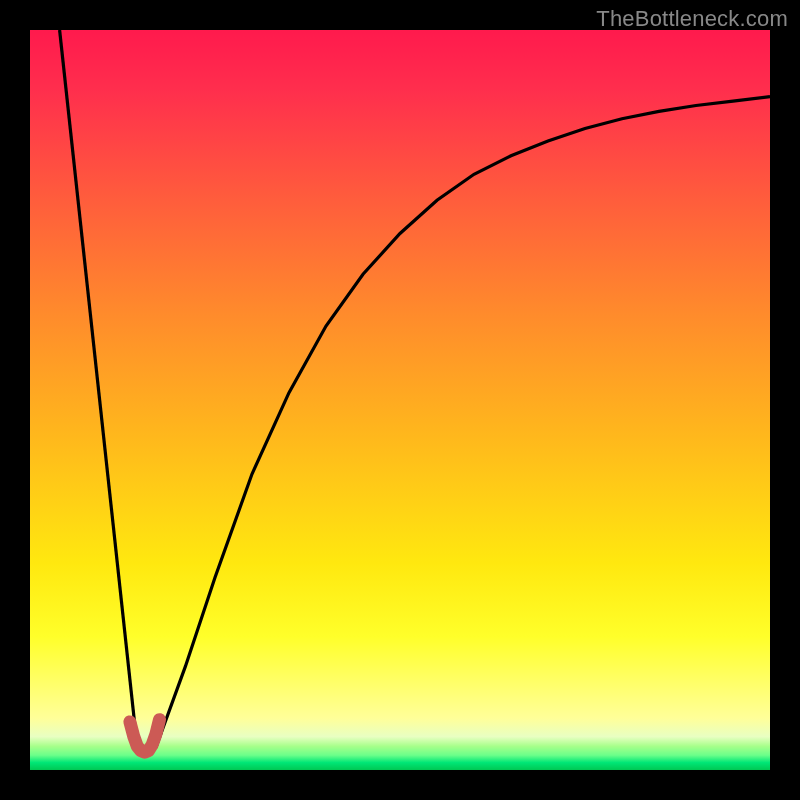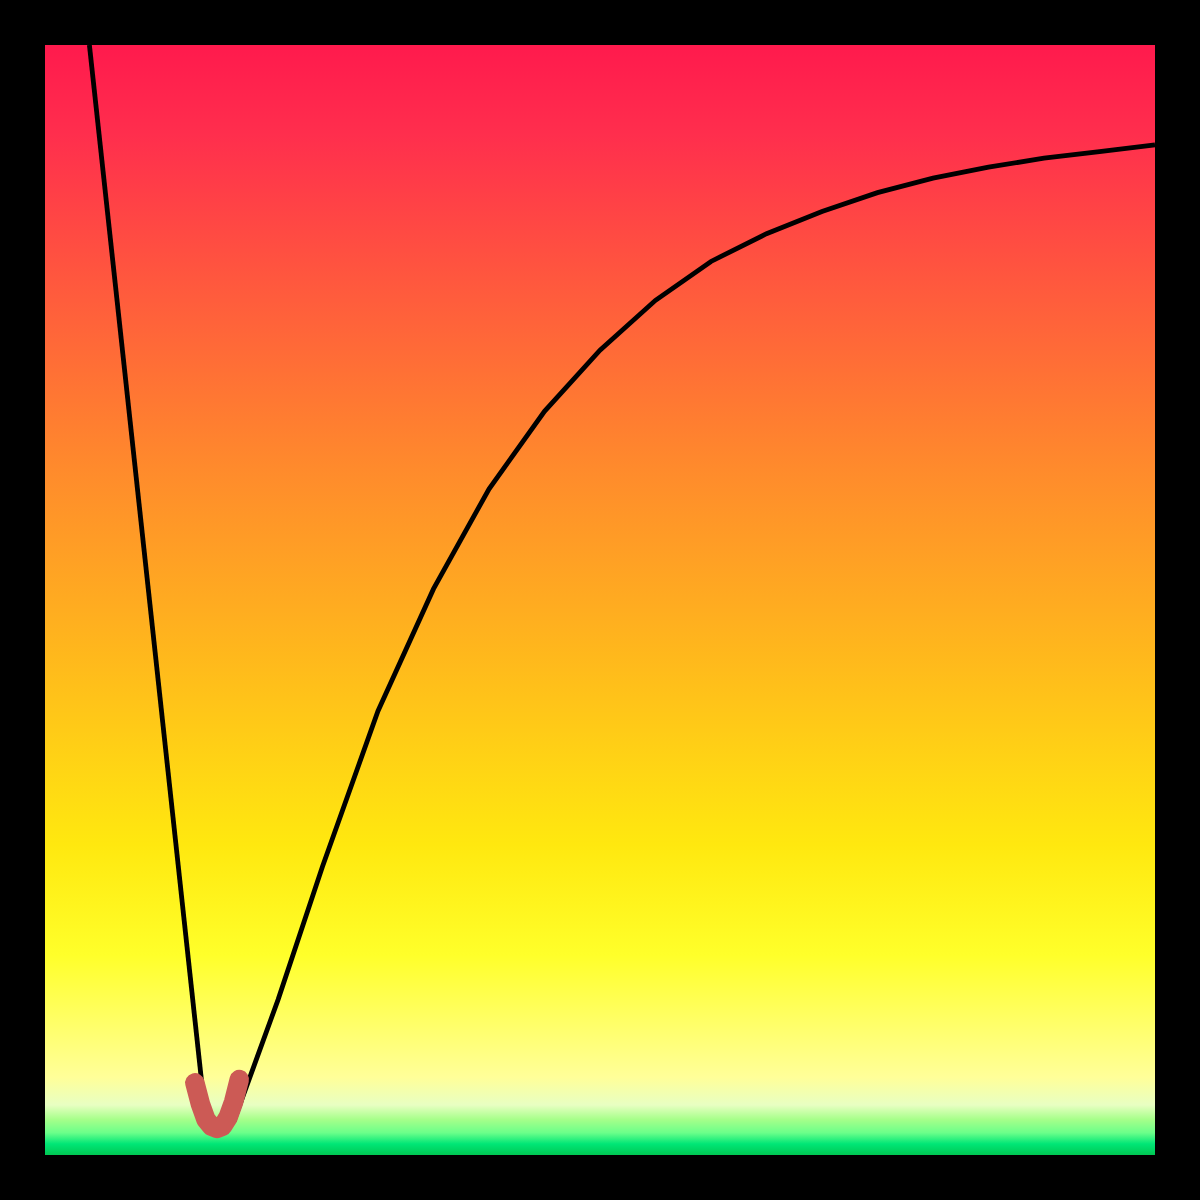--- a/index.html
+++ b/index.html
@@ -57,20 +57,21 @@
     top: 0;
     width: 740px;
     height: 740px;
     overflow: visible;
   }
 </style>
 </head>
 <body>
 
 <div class="frame">
+  <div class="watermark">TheBottleneck.com</div>
   <div class="plot-area">
     <svg class="curves" viewBox="0 0 740 740">
       <path id="series-0" fill="none" d="M 29.60 0.00 L 107.30 717.80" stroke="#000000" stroke-width="3.2"></path>
       <path id="series-1" fill="none" d="M 125.80 717.80 L 155.40 636.40 L 185.00 547.60 L 222.00 444.00 L 259.00 362.60 L 296.00 296.00 L 333.00 244.20 L 370.00 203.50 L 407.00 170.20 L 444.00 144.30 L 481.00 125.80 L 518.00 111.00 L 555.00 98.42 L 592.00 88.80 L 629.00 81.40 L 666.00 75.48 L 703.00 71.04 L 740.00 66.60" stroke="#000000" stroke-width="3.2"></path>
       <path id="series-2" fill="none" stroke-linecap="round" stroke-linejoin="round" d="M 99.90 691.90 L 103.60 705.96 L 107.30 716.32 L 111.00 720.76 L 114.70 722.24 L 118.40 720.76 L 122.10 714.84 L 125.80 704.48 L 129.50 689.68" stroke="#cc5a55" stroke-width="13"></path>
     </svg>
   </div>
 </div>
 
 </body></html>

